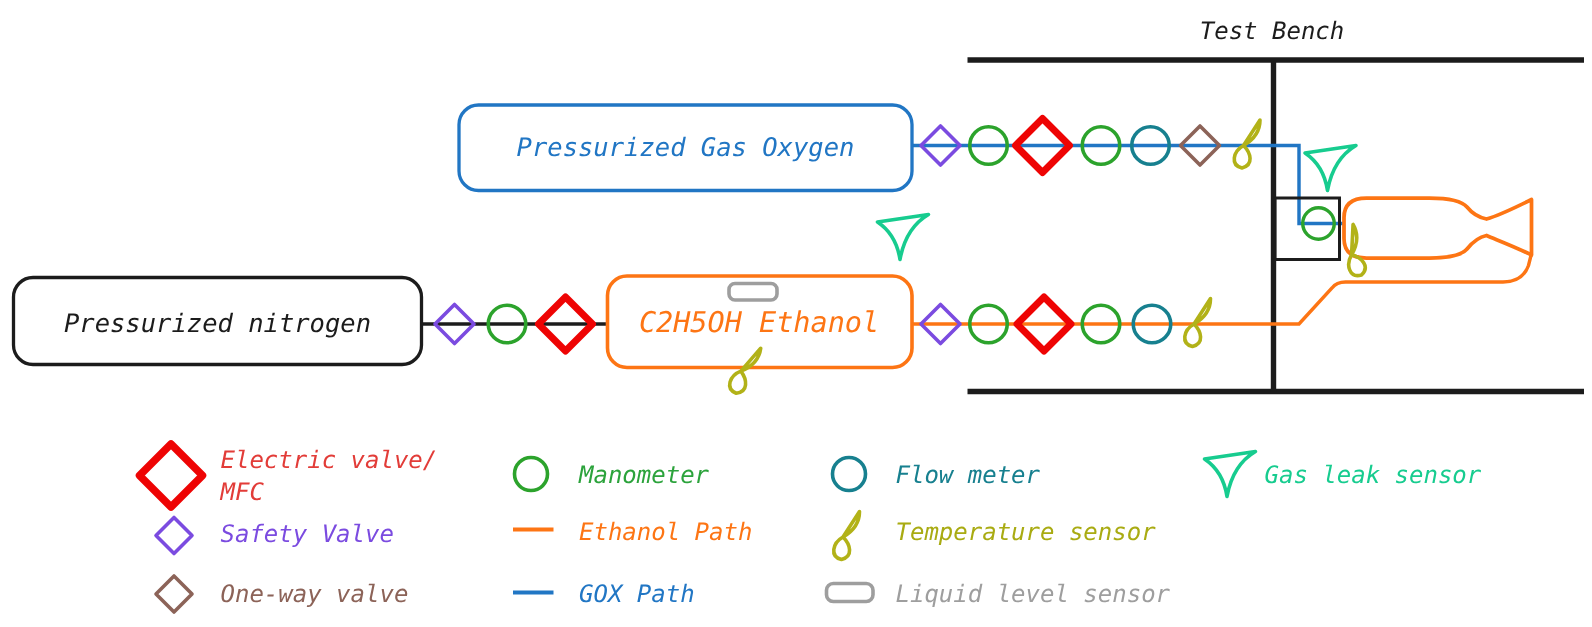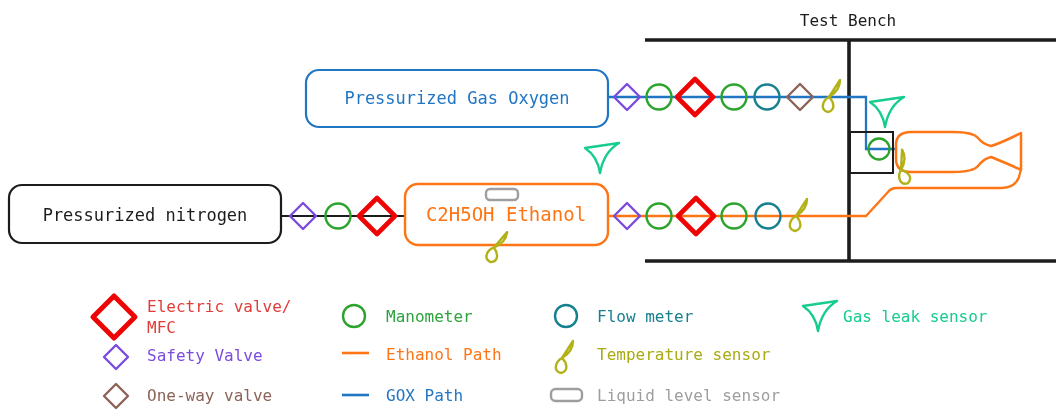--- a/index.html
+++ b/index.html
@@ -2,20 +2,21 @@
 <html><head>
 <meta charset="utf-8">
 <style>
   html,body{margin:0;padding:0;background:#ffffff;}
   .canvas{
     position:relative;
     width:1061px;height:418px;
     background:#ffffff;
     font-family:"DejaVu Sans Mono", monospace;
     overflow:hidden;
+    font-style:italic;
   }
   svg{display:block;}
   text{font-family:"DejaVu Sans Mono", monospace;}
   .ink{fill:#1c1c1c;}
   .blue-t{fill:#2176c4;}
   .orange-t{fill:#fd7514;}
   .red-t{fill:#e23c38;}
   .purple-t{fill:#7b4be0;}
   .brown-t{fill:#8c6358;}
   .green-t{fill:#2ca33c;}

